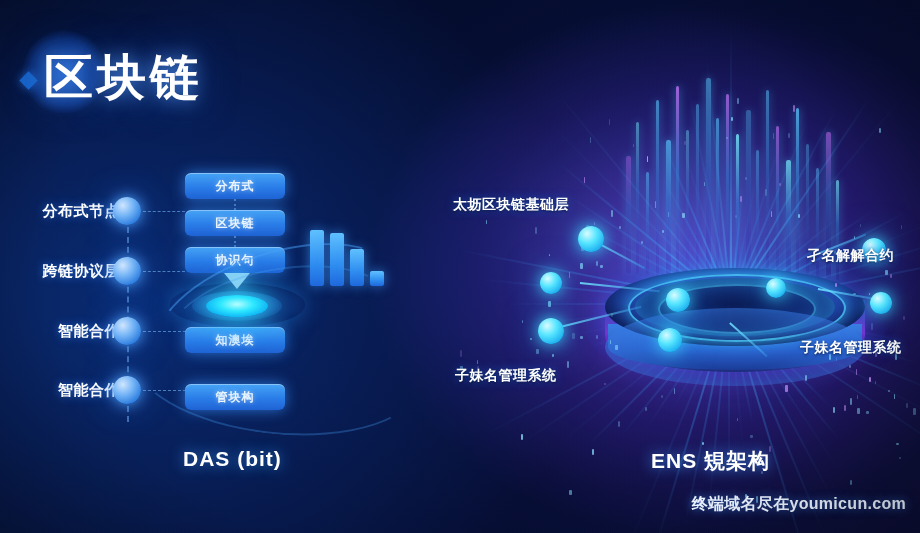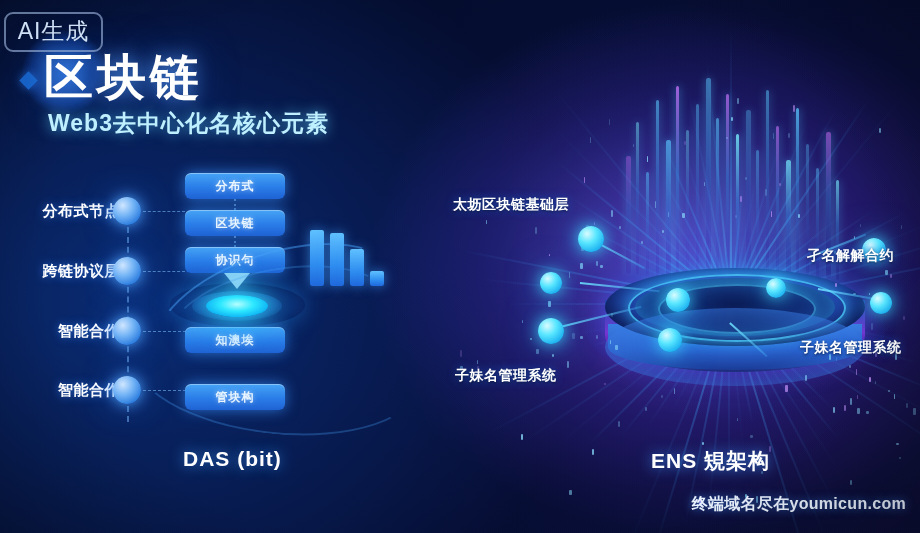--- a/index.html
+++ b/index.html
@@ -416,22 +416,20 @@
   <div class="bars">
       <div class="bar" style="left: 0px; width: 14px; height: 56px;"></div>
       <div class="bar" style="left: 20px; width: 14px; height: 53px;"></div>
       <div class="bar" style="left: 40px; width: 14px; height: 37px;"></div>
       <div class="bar" style="left: 60px; width: 14px; height: 15px;"></div>
     </div>
 
   <div class="title-glow"></div>
   <div class="title-dot"></div>
   <div class="main-title">区块链</div>
-  <div class="sub-title">Web3去中心化名核心元素</div>
-  <div class="ai-badge">AI生成</div>
 
   <div class="caption" style="left:183px;top:447px;">DAS (bit)</div>
   <div class="caption" style="left:651px;top:447px;">ENS 䂓架构</div>
 
   <div class="watermark">终端域名尽在youmicun.com</div>
 
   <div id="vignette"></div>
 </div>
 
 </body></html>

